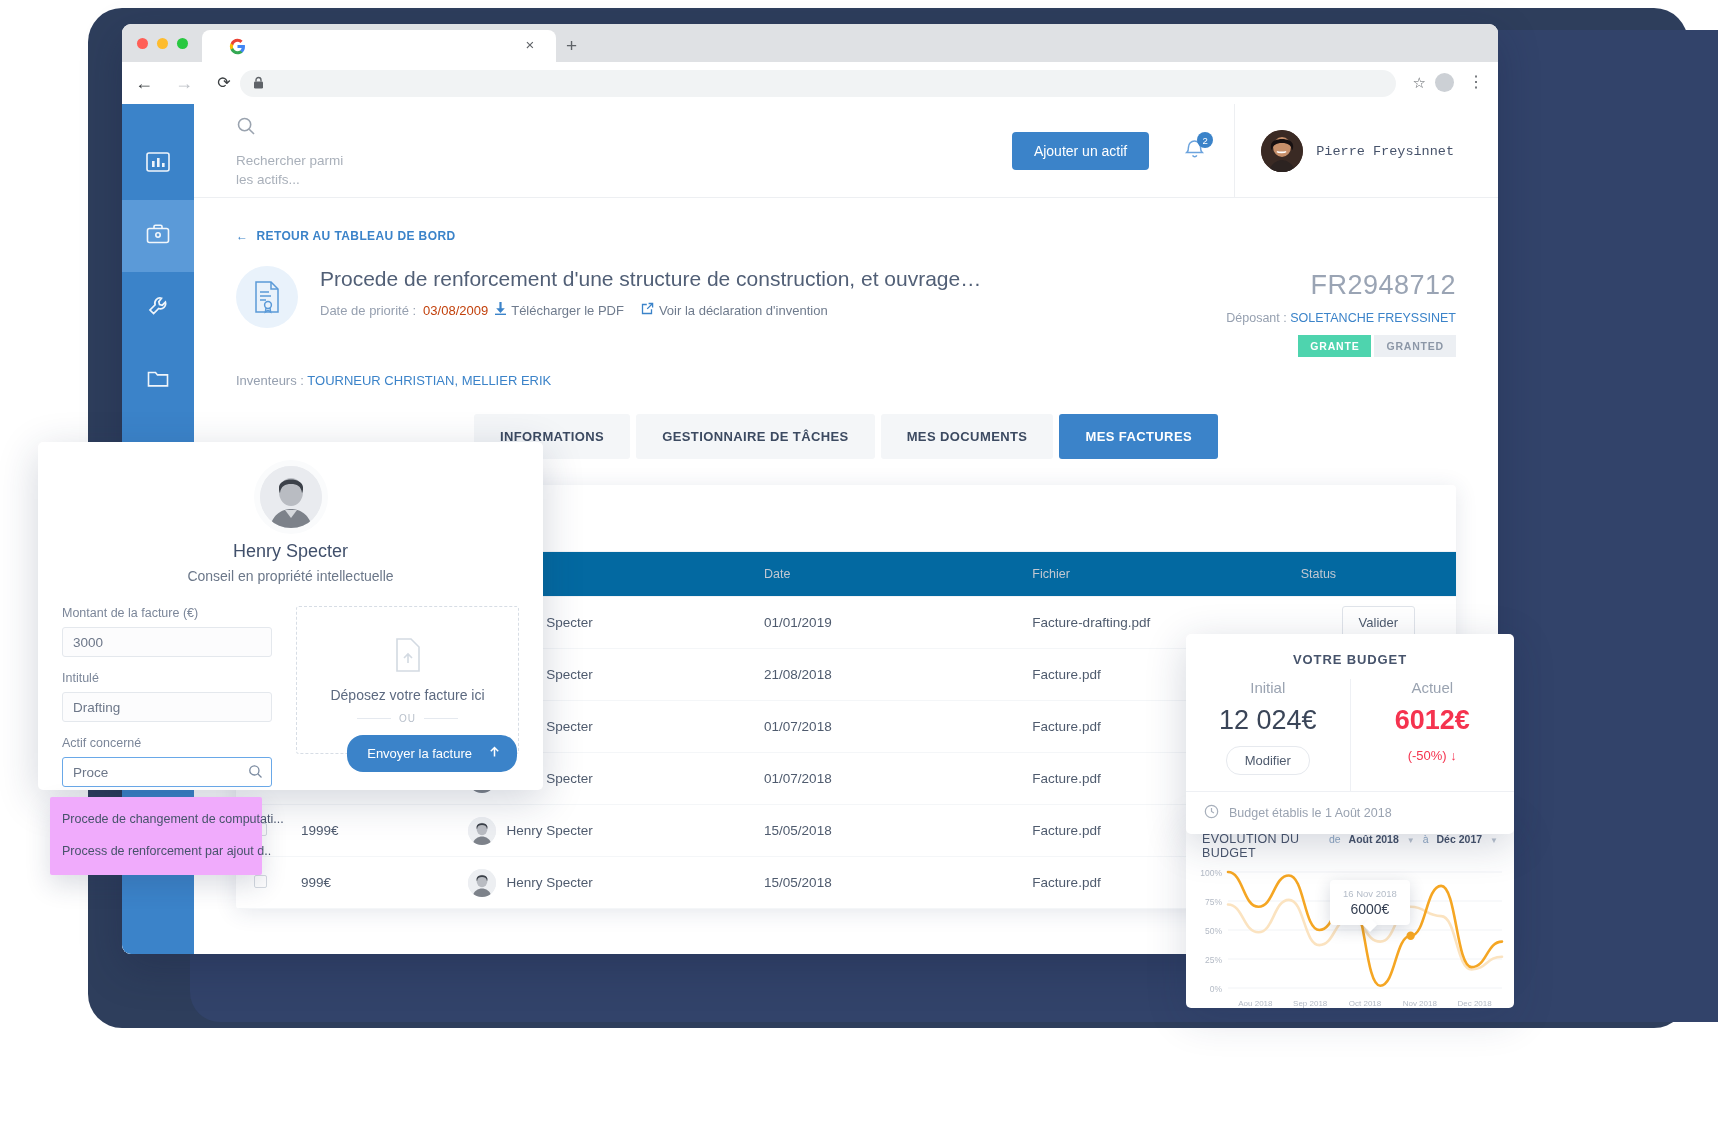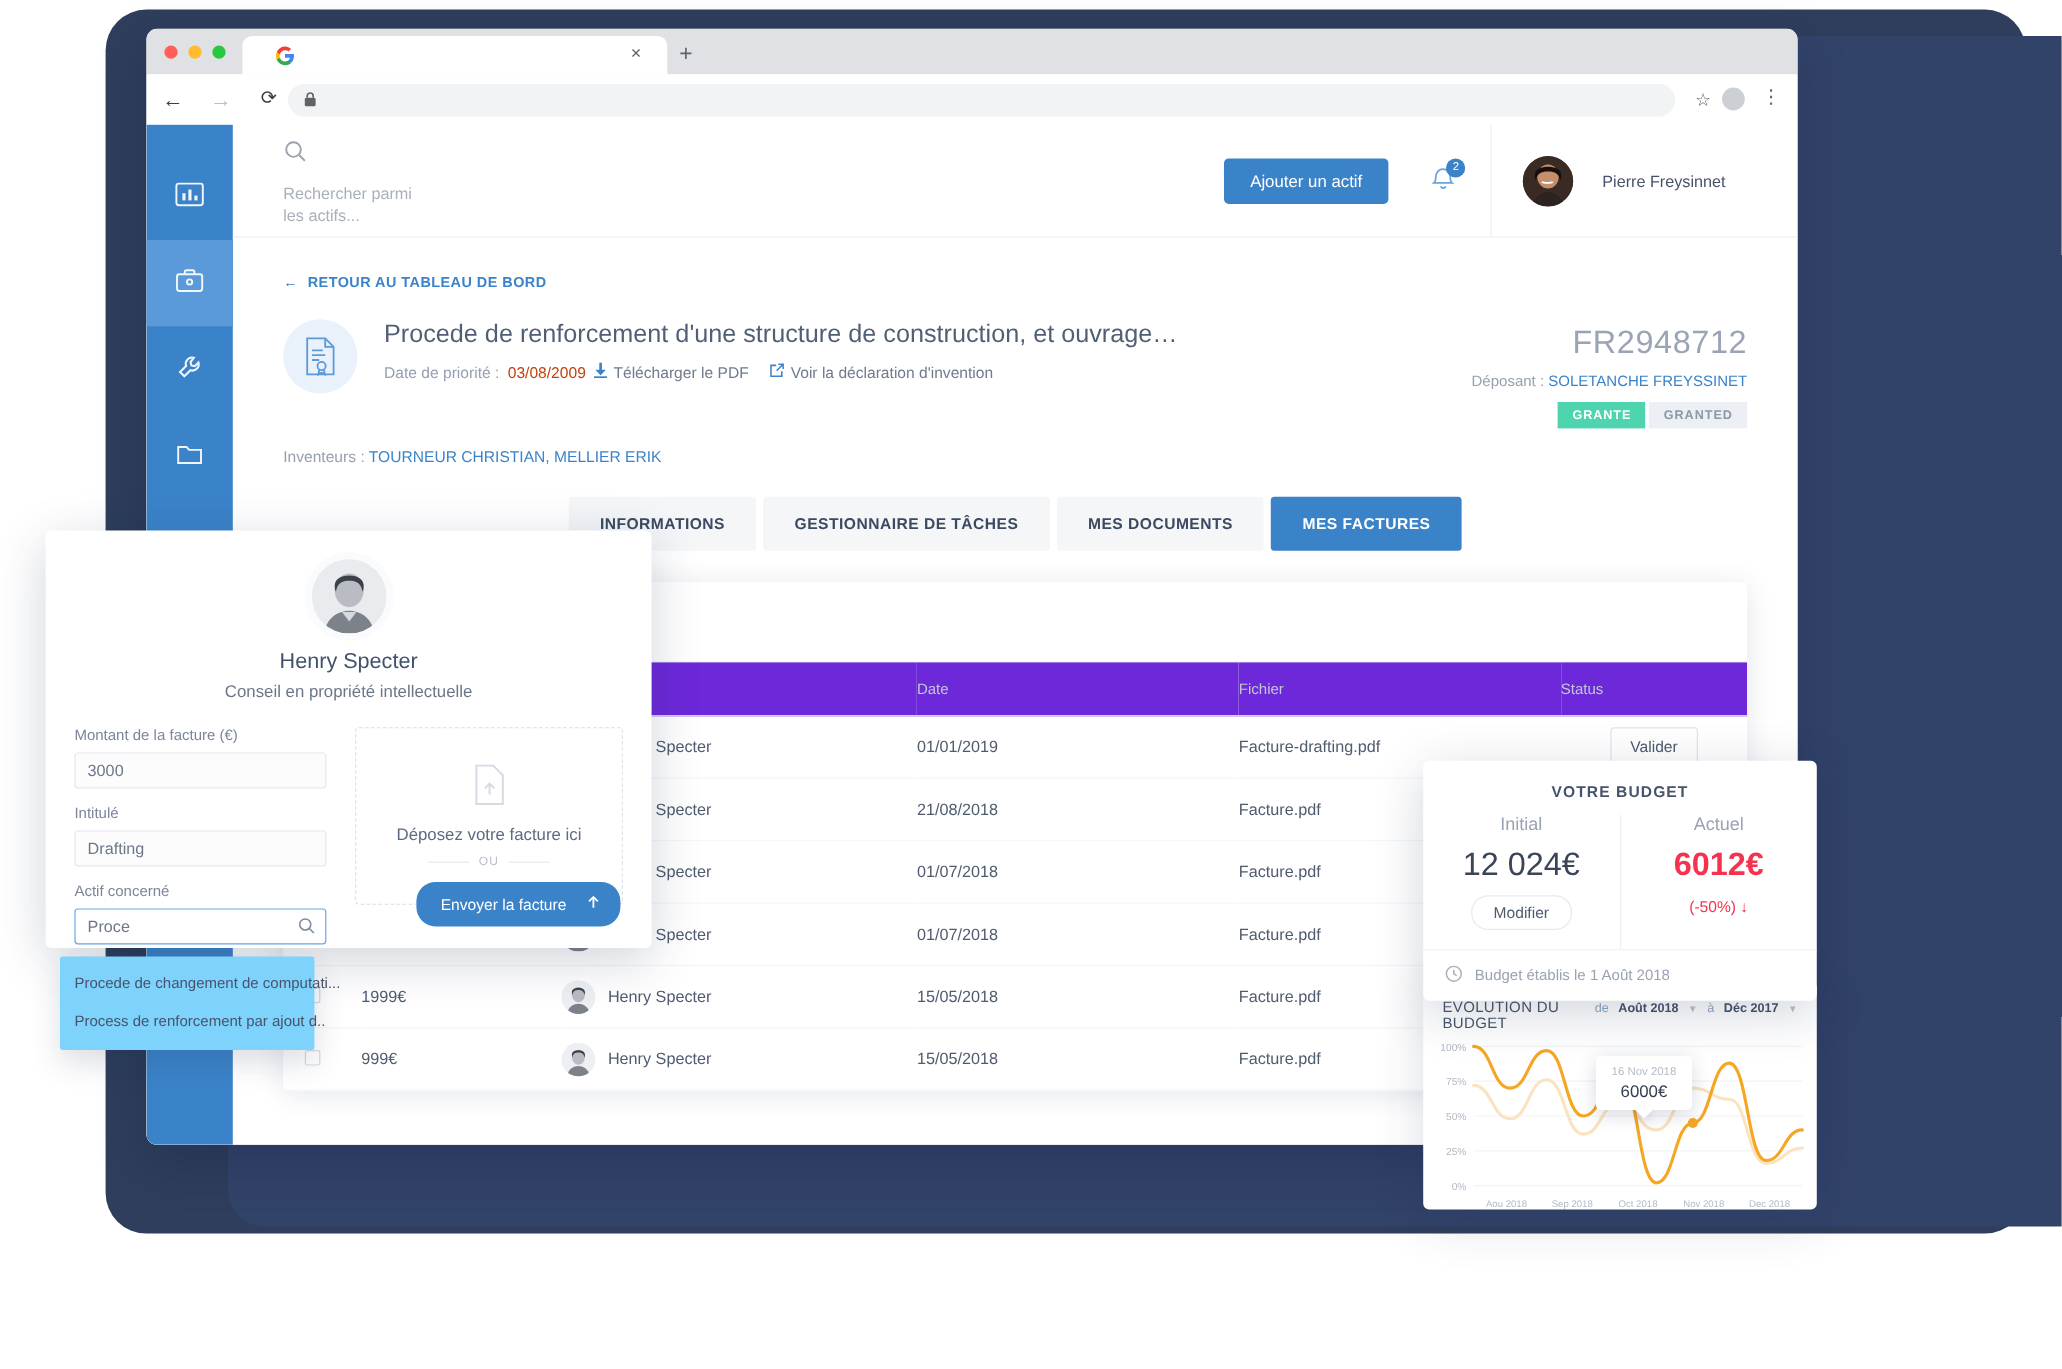--- a/index.html
+++ b/index.html
@@ -66,21 +66,21 @@
   .appbar-right { position: absolute; right: 0; top: 0; height: 94px; display: flex; align-items: center; }
   .btn-primary {
     background: #3b83c9; color: #fff; border: none; border-radius: 4px;
     padding: 11px 22px; font-size: 14px; cursor: pointer; font-family: inherit;
   }
   .bell-wrap { position: relative; margin-left: 34px; margin-right: 28px; cursor: pointer; }
   .bell-badge {
     position: absolute; right: -7px; top: -5px; width: 16px; height: 16px; border-radius: 50%;
     background: #3b83c9; color: #fff; font-size: 9.5px; display: flex; align-items: center; justify-content: center;
   }
-  .user-box { display: flex; align-items: center; gap: 24px; padding: 0 60px 0 26px; border-left: 1px solid #edeff2; height: 94px; }
+  .user-box { display: flex; align-items: center; gap: 13px; padding: 0 44px 0 26px; border-left: 1px solid #edeff2; height: 94px; font-family: Liberation Mono, monospace; }
   .avatar-lg { width: 42px; height: 42px; border-radius: 50%; background: #473028; overflow: hidden; position: relative; }
   .user-name { font-size: 13.5px; color: #47536b; }
 
   
   .page { padding: 28px 42px 0 42px; }
   .backlink { color: #3b83c9; font-size: 12px; font-weight: bold; letter-spacing: .4px; display: inline-flex; align-items: center; gap: 8px; cursor: pointer; }
   .head-row { display: flex; align-items: flex-start; margin-top: 22px; }
   .doc-ico {
     width: 62px; height: 62px; border-radius: 50%; background: #e9f2fb;
     display: flex; align-items: center; justify-content: center; flex: 0 0 62px;
@@ -113,21 +113,21 @@
   .inv-card {
     margin: 26px 42px 0 42px; background: #fff; border-radius: 4px;
     box-shadow: 0 3px 22px rgba(40,60,100,.12); overflow: hidden;
   }
   .inv-head { padding: 20px 24px; display: flex; align-items: center; gap: 14px; border-bottom: 1px solid #f1f3f6; }
   .inv-title { font-size: 17px; color: #4c586d; }
   .ico-btn { width: 26px; height: 26px; background: #e8f1fc; border-radius: 3px; display: flex; align-items: center; justify-content: center; cursor: pointer; }
   table.inv { width: 100%; border-collapse: collapse; }
   table.inv th {
     text-align: left; font-size: 12.5px; color: #c2c8d2; font-weight: normal;
-    padding: 14px 0; background: #6d28d9; border-bottom: 1px solid #f1f3f6;
+    padding: 14px 0; background: #0369a1; border-bottom: 1px solid #f1f3f6;
   }
   table.inv td { padding: 0; border-bottom: 1px solid #f4f6f8; height: 52px; font-size: 13.5px; color: #4f5b6e; }
   .c-chk { width: 46px; padding-left: 18px !important; }
   .c-amt { width: 118px; }
   .c-by  { width: 210px; }
   .c-date{ width: 190px; }
   .c-file{ width: 190px; }
   .c-st  { width: 110px; text-align: center; }
   .chk { width: 13px; height: 13px; border: 1px solid #d5dae1; border-radius: 2px; background: #fff; display: inline-block; cursor: pointer; }
   .chk.on { background: #3b7ddd; border-color: #3b7ddd; position: relative; }
@@ -152,21 +152,21 @@
   .fld {
     width: 100%; height: 30px; border: 1px solid #e4e8ed; border-radius: 3px;
     background: #fcfcfd; padding: 0 10px; font-size: 13.5px; color: #6d7789;
     font-family: inherit; margin-bottom: 14px;
   }
   .fld.focus { border: 1px solid #69a8e8; background: #fff; }
   .combo { position: relative; }
   .combo .fld { margin-bottom: 0; padding-right: 28px; }
   .combo-ico { position: absolute; right: 9px; top: 7px; }
   .suggest {
-    position: absolute; left: -12px; top: 40px; width: 212px; background: #7dd3fc;
+    position: absolute; left: -12px; top: 40px; width: 212px; background: #f0abfc;
     box-shadow: 0 10px 26px rgba(30,45,80,.16); border-radius: 2px; padding: 6px 0 8px 0;
   }
   .sg-item { padding: 9px 12px; font-size: 12.5px; color: #47536b; cursor: pointer; white-space: nowrap; }
   .dropzone {
     flex: 1; border: 1px dashed #d7dde5; border-radius: 3px; height: 148px;
     display: flex; flex-direction: column; align-items: center; justify-content: center; gap: 10px;
   }
   .dz-text { font-size: 14px; color: #5d6a80; }
   .dz-ou { font-size: 10px; color: #b7bfca; letter-spacing: 1px; display: flex; align-items: center; gap: 8px; }
   .dz-ou::before, .dz-ou::after { content: ""; width: 34px; height: 1px; background: #e5e9ef; }

